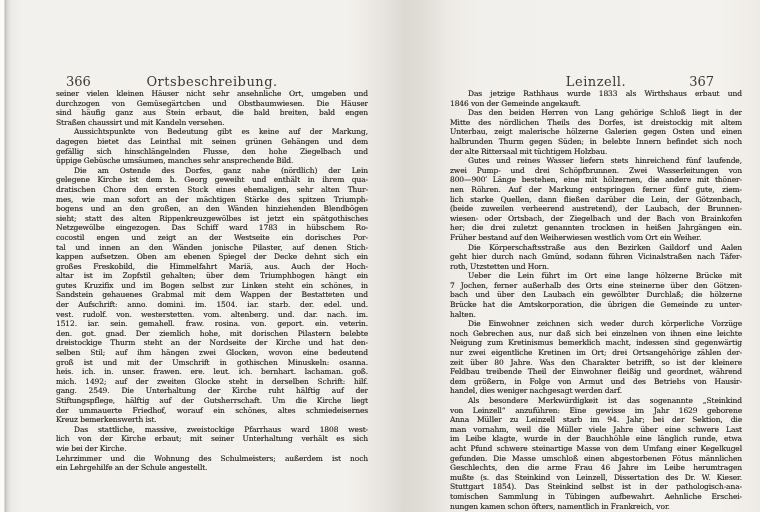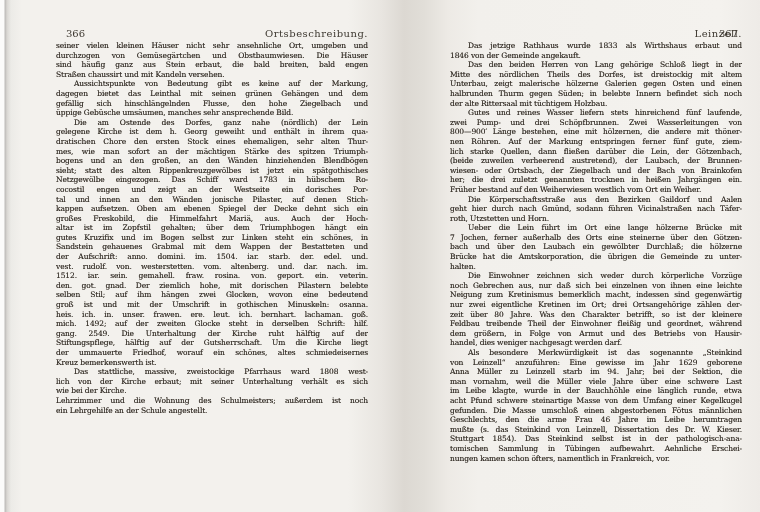--- a/index.html
+++ b/index.html
@@ -19,25 +19,25 @@
       #dcd8d2 404px,
       #e1ded8 424px,
       #edeae5 448px,
       #f2f0ec 478px,
       #f4f2ee 720px,
       #eeebe7 760px);
   }
   .page{position:absolute;top:28px;}
   .page-left{left:56px;width:312px;}
   .page-right{left:450px;width:292px;}
-  .pagehead{position:relative;height:12px;font-size:10px;line-height:11px;color:#3e3931;}
+  .pagehead{position:relative;height:12px;font-size:13px;line-height:11px;color:#3e3931;}
   .pnum{position:absolute;top:0;}
   .pnum-l{left:10px;}
-  .pnum-r{right:4px;}
-  .ptitle{display:block;text-align:right;letter-spacing:0.5px;}
+  .pnum-r{right:28px;}
+  .ptitle{display:block;text-align:center;letter-spacing:0.5px;margin-top:48px;}
   .pbody{margin-top:1px;}
   .line{
     height:9.6px;line-height:9.6px;font-size:7.5px;
     color:#37312a;overflow:hidden;
     text-shadow:0 0 0.45px rgba(46,40,32,0.65);
     letter-spacing:-0.1px;
   }
   .line.ind{padding-left:18px;}
   .line.j{text-align:justify;text-align-last:justify;}
 </style>
@@ -71,20 +71,21 @@
         <div class="line j">tal und innen an den Wänden jonische Pilaster, auf denen Stich-</div>
         <div class="line j">kappen aufsetzen.  Oben am ebenen Spiegel der Decke dehnt sich ein</div>
         <div class="line j">großes Freskobild, die Himmelfahrt Mariä, aus.  Auch der Hoch-</div>
         <div class="line j">altar ist im Zopfstil gehalten; über dem Triumphbogen hängt ein</div>
         <div class="line j">gutes Kruzifix und im Bogen selbst zur Linken steht ein schönes, in</div>
         <div class="line j">Sandstein gehauenes Grabmal mit dem Wappen der Bestatteten und</div>
         <div class="line j">der Aufschrift: anno. domini. im. 1504. iar. starb. der. edel. und.</div>
         <div class="line j">vest. rudolf. von. westerstetten. vom. altenberg. und. dar. nach. im.</div>
         <div class="line j">1512. iar. sein. gemahell. fraw. rosina. von. geport. ein. veterin.</div>
         <div class="line j">den. got. gnad.  Der ziemlich hohe, mit dorischen Pilastern belebte</div>
+        <div class="line j">dreistockige Thurm steht an der Nordseite der Kirche und hat den-</div>
         <div class="line j">selben Stil; auf ihm hängen zwei Glocken, wovon eine bedeutend</div>
         <div class="line j">groß ist und mit der Umschrift in gothischen Minuskeln: osanna.</div>
         <div class="line j">heis. ich. in. unser. frawen. ere. leut. ich. bernhart. lachaman. goß.</div>
         <div class="line j">mich. 1492; auf der zweiten Glocke steht in derselben Schrift: hilf.</div>
         <div class="line j">gang. 2549.  Die Unterhaltung der Kirche ruht hälftig auf der</div>
         <div class="line j">Stiftungspflege, hälftig auf der Gutsherrschaft.  Um die Kirche liegt</div>
         <div class="line j">der ummauerte Friedhof, worauf ein schönes, altes schmiedeisernes</div>
         <div class="line">Kreuz bemerkenswerth ist.</div>
         <div class="line ind j">Das stattliche, massive, zweistockige Pfarrhaus ward 1808 west-</div>
         <div class="line j">lich von der Kirche erbaut; mit seiner Unterhaltung verhält es sich</div>

